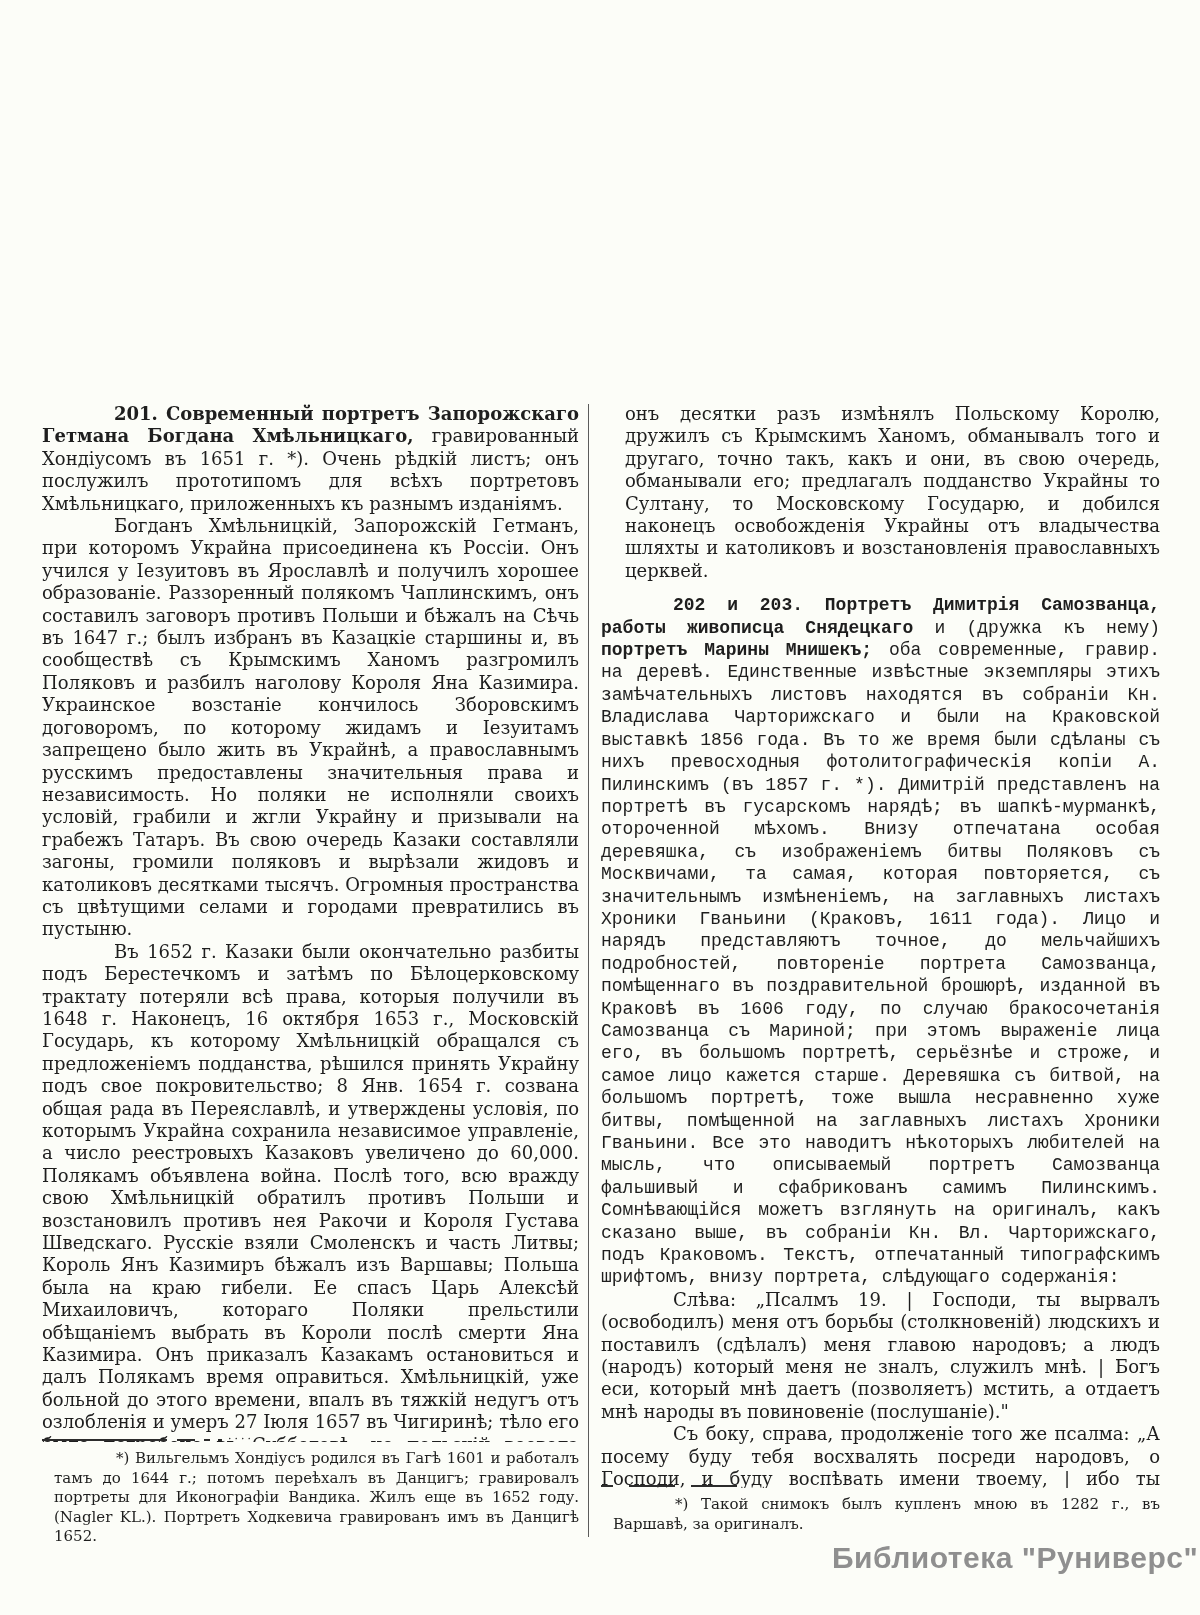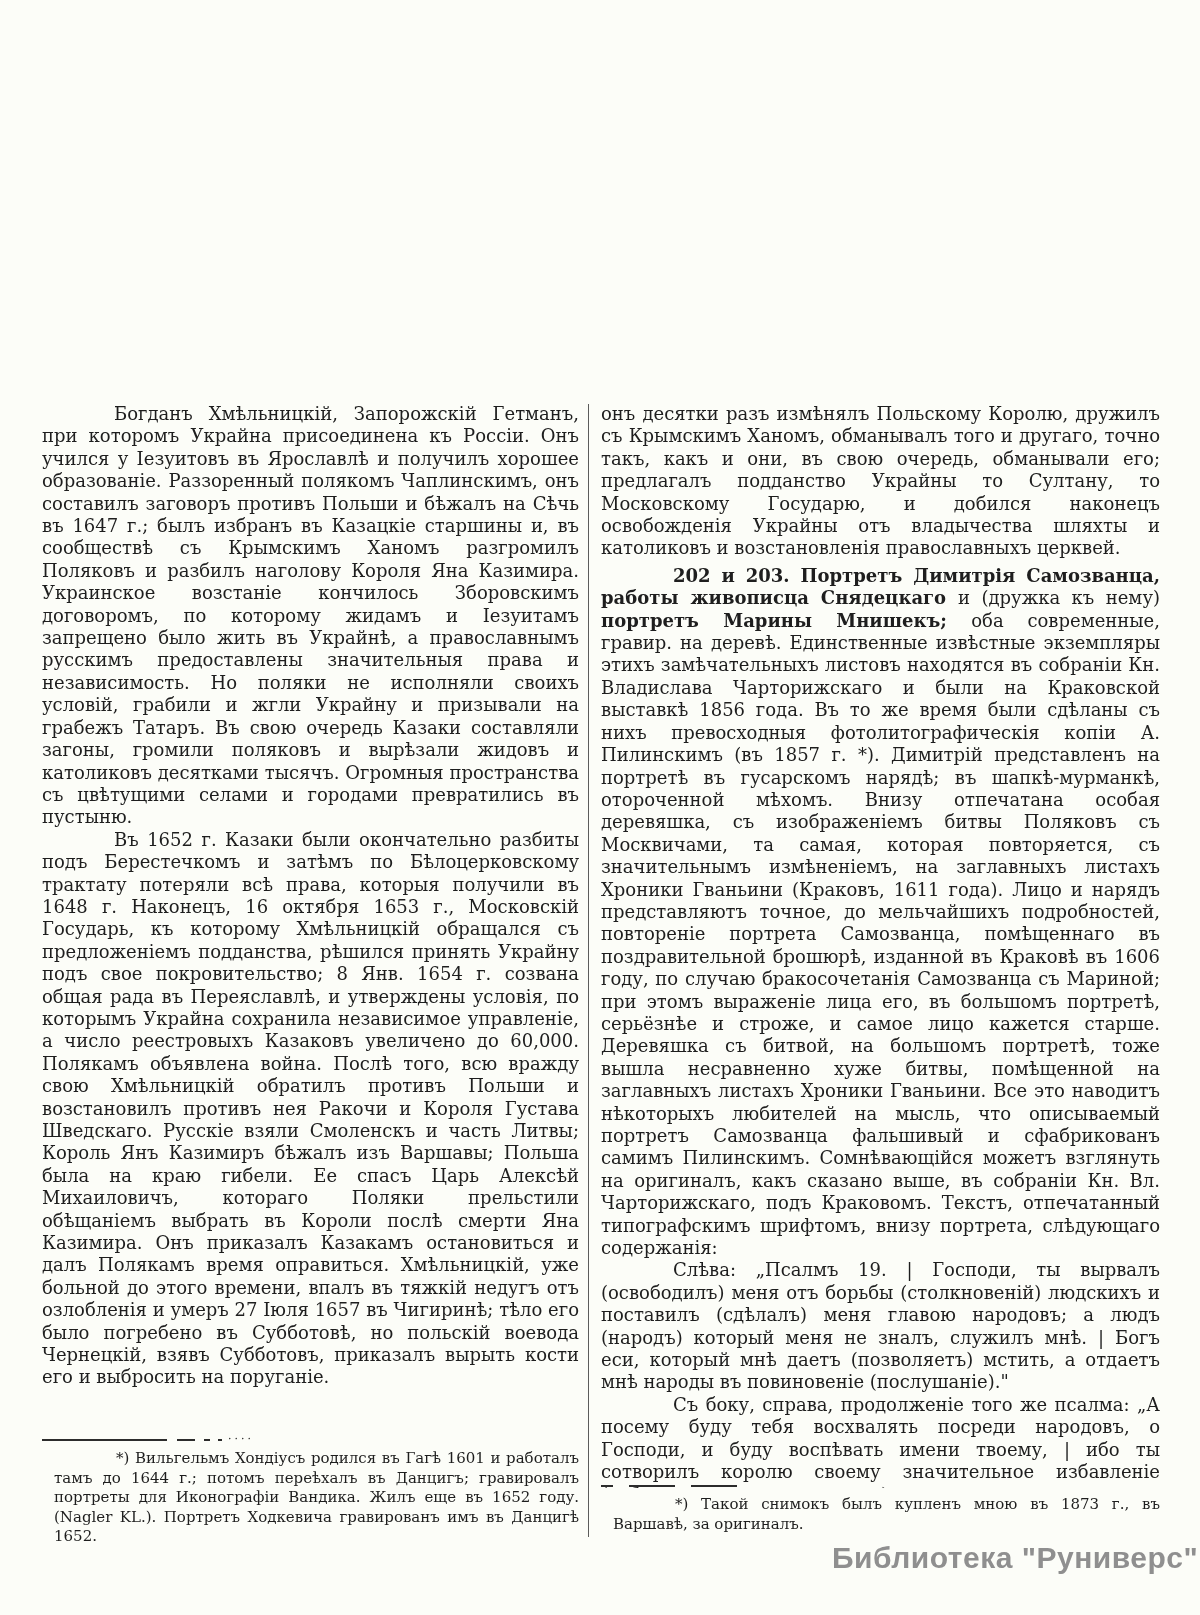--- a/index.html
+++ b/index.html
@@ -15,22 +15,22 @@
   #left-body  { left: 42px;  top: 403px; width: 537px; height: 1039px; }
   #right-body { left: 601px; top: 403px; width: 559px; height: 1085px; }
 
   .para {
     margin: 0;
     text-align: justify;
     text-indent: 72px;
     font-size: 18px;
     line-height: 22.4px;
   }
-  .para.no-indent { text-indent: 0; }
-  .para.gap-before { margin-top: 5px; }
+  .para.no-indent { text-indent: 0; margin-left: 24px; }
+  .para.gap-before { margin-top: 12px; font-family: Liberation Mono, monospace; }
   .b { font-weight: bold; }
 
   .divider {
     position: absolute;
     left: 588px; top: 404px;
     width: 1px; height: 1133px;
     background: #3f3f3f;
     opacity: 0.85;
   }
 
@@ -59,20 +59,21 @@
     font-size: 30px;
     color: #8f8f8f;
     letter-spacing: 0.5px;
     white-space: nowrap;
   }
 </style>
 </head>
 <body>
 
 <div class="col-body" id="left-body">
+    <p class="para"><span class="b">201. Современный портретъ Запорожскаго Гетмана Богдана Хмѣльницкаго, </span><span>гравированный Хондіусомъ въ 1651 г. *). Очень рѣдкій листъ; онъ послужилъ прототипомъ для всѣхъ портретовъ Хмѣльницкаго, приложенныхъ къ разнымъ изданіямъ.</span></p>
     <p class="para"><span>Богданъ Хмѣльницкій, Запорожскій Гетманъ, при которомъ Украйна присоединена къ Россіи. Онъ учился у Іезуитовъ въ Ярославлѣ и получилъ хорошее образованіе. Раззоренный полякомъ Чаплинскимъ, онъ составилъ заговоръ противъ Польши и бѣжалъ на Сѣчь въ 1647 г.; былъ избранъ въ Казацкіе старшины и, въ сообществѣ съ Крымскимъ Ханомъ разгромилъ Поляковъ и разбилъ наголову Короля Яна Казимира. Украинское возстаніе кончилось Зборовскимъ договоромъ, по которому жидамъ и Іезуитамъ запрещено было жить въ Украйнѣ, а православнымъ русскимъ предоставлены значительныя права и независимость. Но поляки не исполняли своихъ условій, грабили и жгли Украйну и призывали на грабежъ Татаръ. Въ свою очередь Казаки составляли загоны, громили поляковъ и вырѣзали жидовъ и католиковъ десятками тысячъ. Огромныя пространства съ цвѣтущими селами и городами превратились въ пустыню.</span></p>
     <p class="para"><span>Въ 1652 г. Казаки были окончательно разбиты подъ Берестечкомъ и затѣмъ по Бѣлоцерковскому трактату потеряли всѣ права, которыя получили въ 1648 г. Наконецъ, 16 октября 1653 г., Московскій Государь, къ которому Хмѣльницкій обращался съ предложеніемъ подданства, рѣшился принять Украйну подъ свое покровительство; 8 Янв. 1654 г. созвана общая рада въ Переяславлѣ, и утверждены условія, по которымъ Украйна сохранила независимое управленіе, а число реестровыхъ Казаковъ увеличено до 60,000. Полякамъ объявлена война. Послѣ того, всю вражду свою Хмѣльницкій обратилъ противъ Польши и возстановилъ противъ нея Ракочи и Короля Густава Шведскаго. Русскіе взяли Смоленскъ и часть Литвы; Король Янъ Казимиръ бѣжалъ изъ Варшавы; Польша была на краю гибели. Ее спасъ Царь Алексѣй Михаиловичъ, котораго Поляки прельстили обѣщаніемъ выбрать въ Короли послѣ смерти Яна Казимира. Онъ приказалъ Казакамъ остановиться и далъ Полякамъ время оправиться. Хмѣльницкій, уже больной до этого времени, впалъ въ тяжкій недугъ отъ озлобленія и умеръ 27 Іюля 1657 въ Чигиринѣ; тѣло его было погребено въ Субботовѣ, но польскій воевода Чернецкій, взявъ Субботовъ, приказалъ вырыть кости его и выбросить на поруганіе.</span></p>
   </div>
 
 <div class="divider"></div>
 
 <div class="col-body" id="right-body">
     <p class="para no-indent"><span>онъ десятки разъ измѣнялъ Польскому Королю, дружилъ съ Крымскимъ Ханомъ, обманывалъ того и другаго, точно такъ, какъ и они, въ свою очередь, обманывали его; предлагалъ подданство Украйны то Султану, то Московскому Государю, и добился наконецъ освобожденія Украйны отъ владычества шляхты и католиковъ и возстановленія православныхъ церквей.</span></p>
     <p class="para gap-before"><span class="b">202 и 203. Портретъ Димитрія Самозванца, работы живописца Снядецкаго </span><span>и (дружка къ нему) </span><span class="b">портретъ Марины Мнишекъ; </span><span>оба современные, гравир. на деревѣ. Единственные извѣстные экземпляры этихъ замѣчательныхъ листовъ находятся въ собраніи Кн. Владислава Чарторижскаго и были на Краковской выставкѣ 1856 года. Въ то же время были сдѣланы съ нихъ превосходныя фотолитографическія копіи А. Пилинскимъ (въ 1857 г. *). Димитрій представленъ на портретѣ въ гусарскомъ нарядѣ; въ шапкѣ-мурманкѣ, отороченной мѣхомъ. Внизу отпечатана особая деревяшка, съ изображеніемъ битвы Поляковъ съ Москвичами, та самая, которая повторяется, съ значительнымъ измѣненіемъ, на заглавныхъ листахъ Хроники Гваньини (Краковъ, 1611 года). Лицо и нарядъ представляютъ точное, до мельчайшихъ подробностей, повтореніе портрета Самозванца, помѣщеннаго въ поздравительной брошюрѣ, изданной въ Краковѣ въ 1606 году, по случаю бракосочетанія Самозванца съ Мариной; при этомъ выраженіе лица его, въ большомъ портретѣ, серьёзнѣе и строже, и самое лицо кажется старше. Деревяшка съ битвой, на большомъ портретѣ, тоже вышла несравненно хуже битвы, помѣщенной на заглавныхъ листахъ Хроники Гваньини. Все это наводитъ нѣкоторыхъ любителей на мысль, что описываемый портретъ Самозванца фальшивый и сфабрикованъ самимъ Пилинскимъ. Сомнѣвающійся можетъ взглянуть на оригиналъ, какъ сказано выше, въ собраніи Кн. Вл. Чарторижскаго, подъ Краковомъ. Текстъ, отпечатанный типографскимъ шрифтомъ, внизу портрета, слѣдующаго содержанія:</span></p>
     <p class="para"><span>Слѣва: „Псалмъ 19. | Господи, ты вырвалъ (освободилъ) меня отъ борьбы (столкновеній) людскихъ и поставилъ (сдѣлалъ) меня главою народовъ; а людъ (народъ) который меня не зналъ, служилъ мнѣ. | Богъ еси, который мнѣ даетъ (позволяетъ) мстить, а отдаетъ мнѣ народы въ повиновеніе (послушаніе)."</span></p>
@@ -89,16 +90,16 @@
   </div>
   <p class="fn-text">*) Вильгельмъ Хондіусъ родился въ Гагѣ 1601 и работалъ тамъ до 1644 г.; потомъ переѣхалъ въ Данцигъ; гравировалъ портреты для Иконографіи Вандика. Жилъ еще въ 1652 году. (Nagler KL.). Портретъ Ходкевича гравированъ имъ въ Данцигѣ 1652.</p>
 </div>
 
 <div class="footnote" id="right-footnote">
   <div class="fn-rule">
     <span class="fn-seg s1"></span>
       <span class="fn-seg s2"></span>
       <span class="fn-seg s3"></span>
   </div>
-  <p class="fn-text">*) Такой снимокъ былъ купленъ мною въ 1873 г., въ Варшавѣ, за оригиналъ.</p>
+  <p class="fn-text">*) Такой снимокъ былъ купленъ мною въ 1282 г., въ Варшавѣ, за оригиналъ.</p>
 </div>
 
 <div class="watermark">Библиотека "Руниверс"</div>
 
 </body></html>

